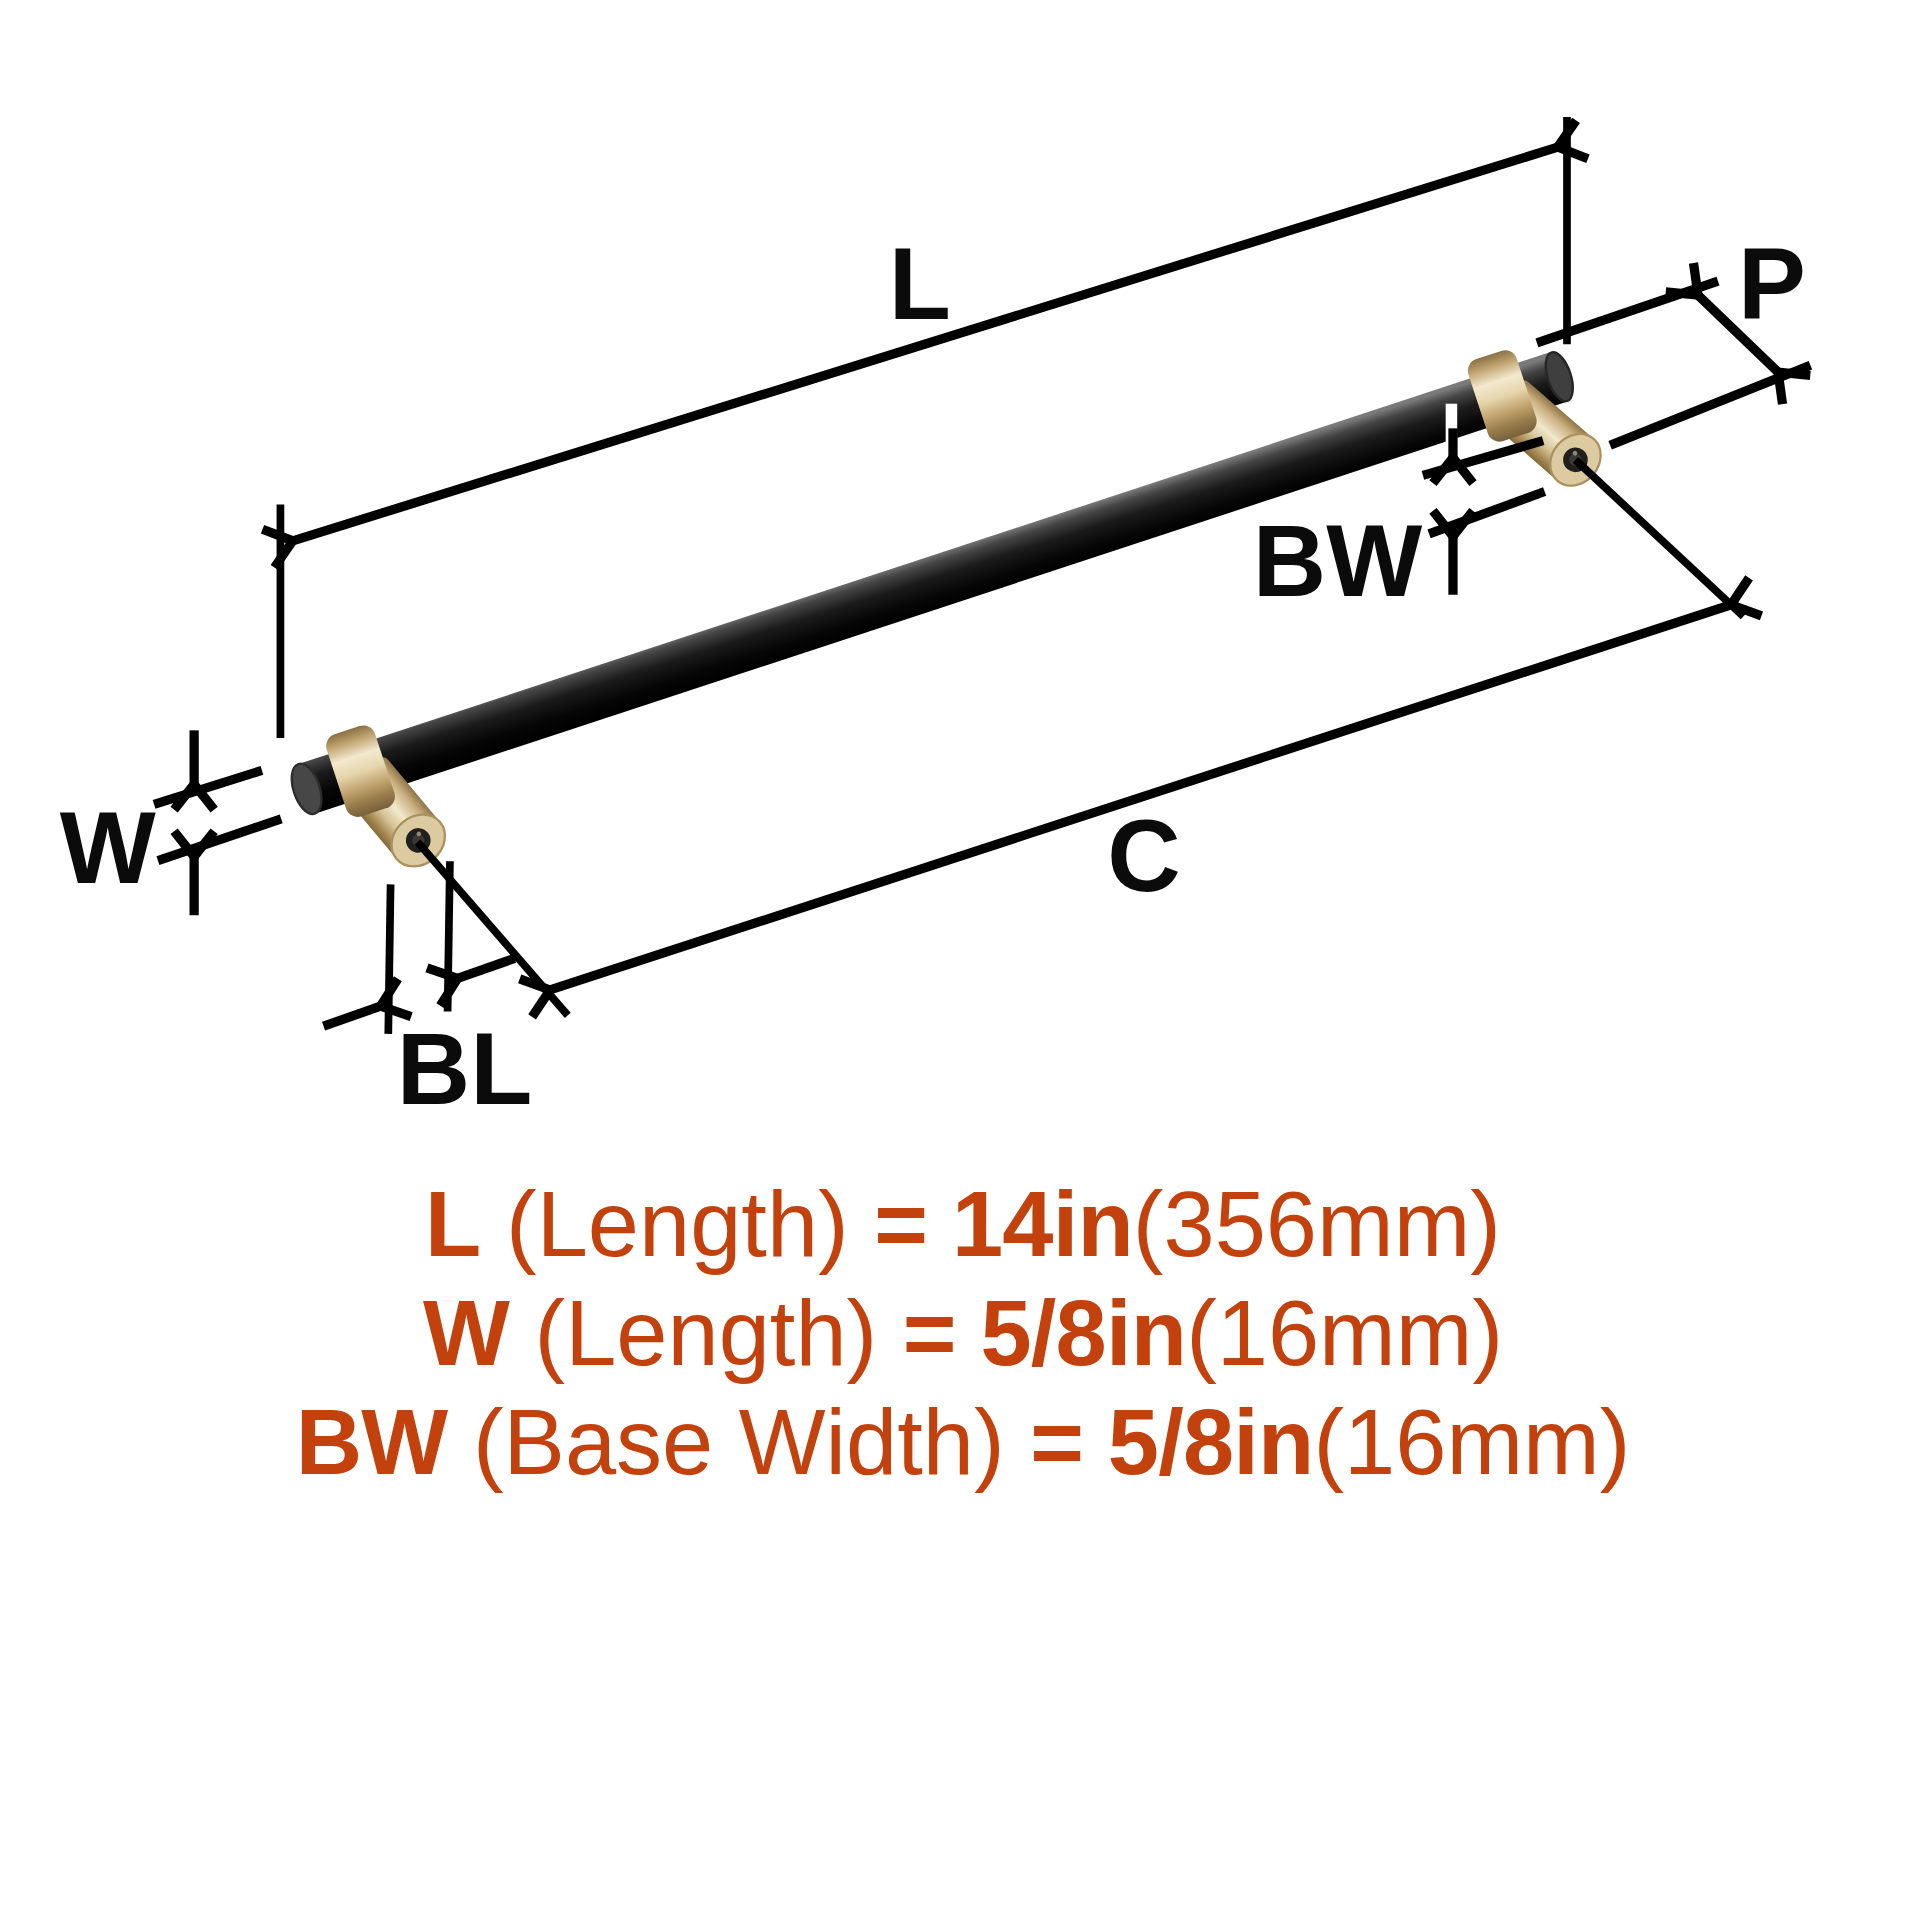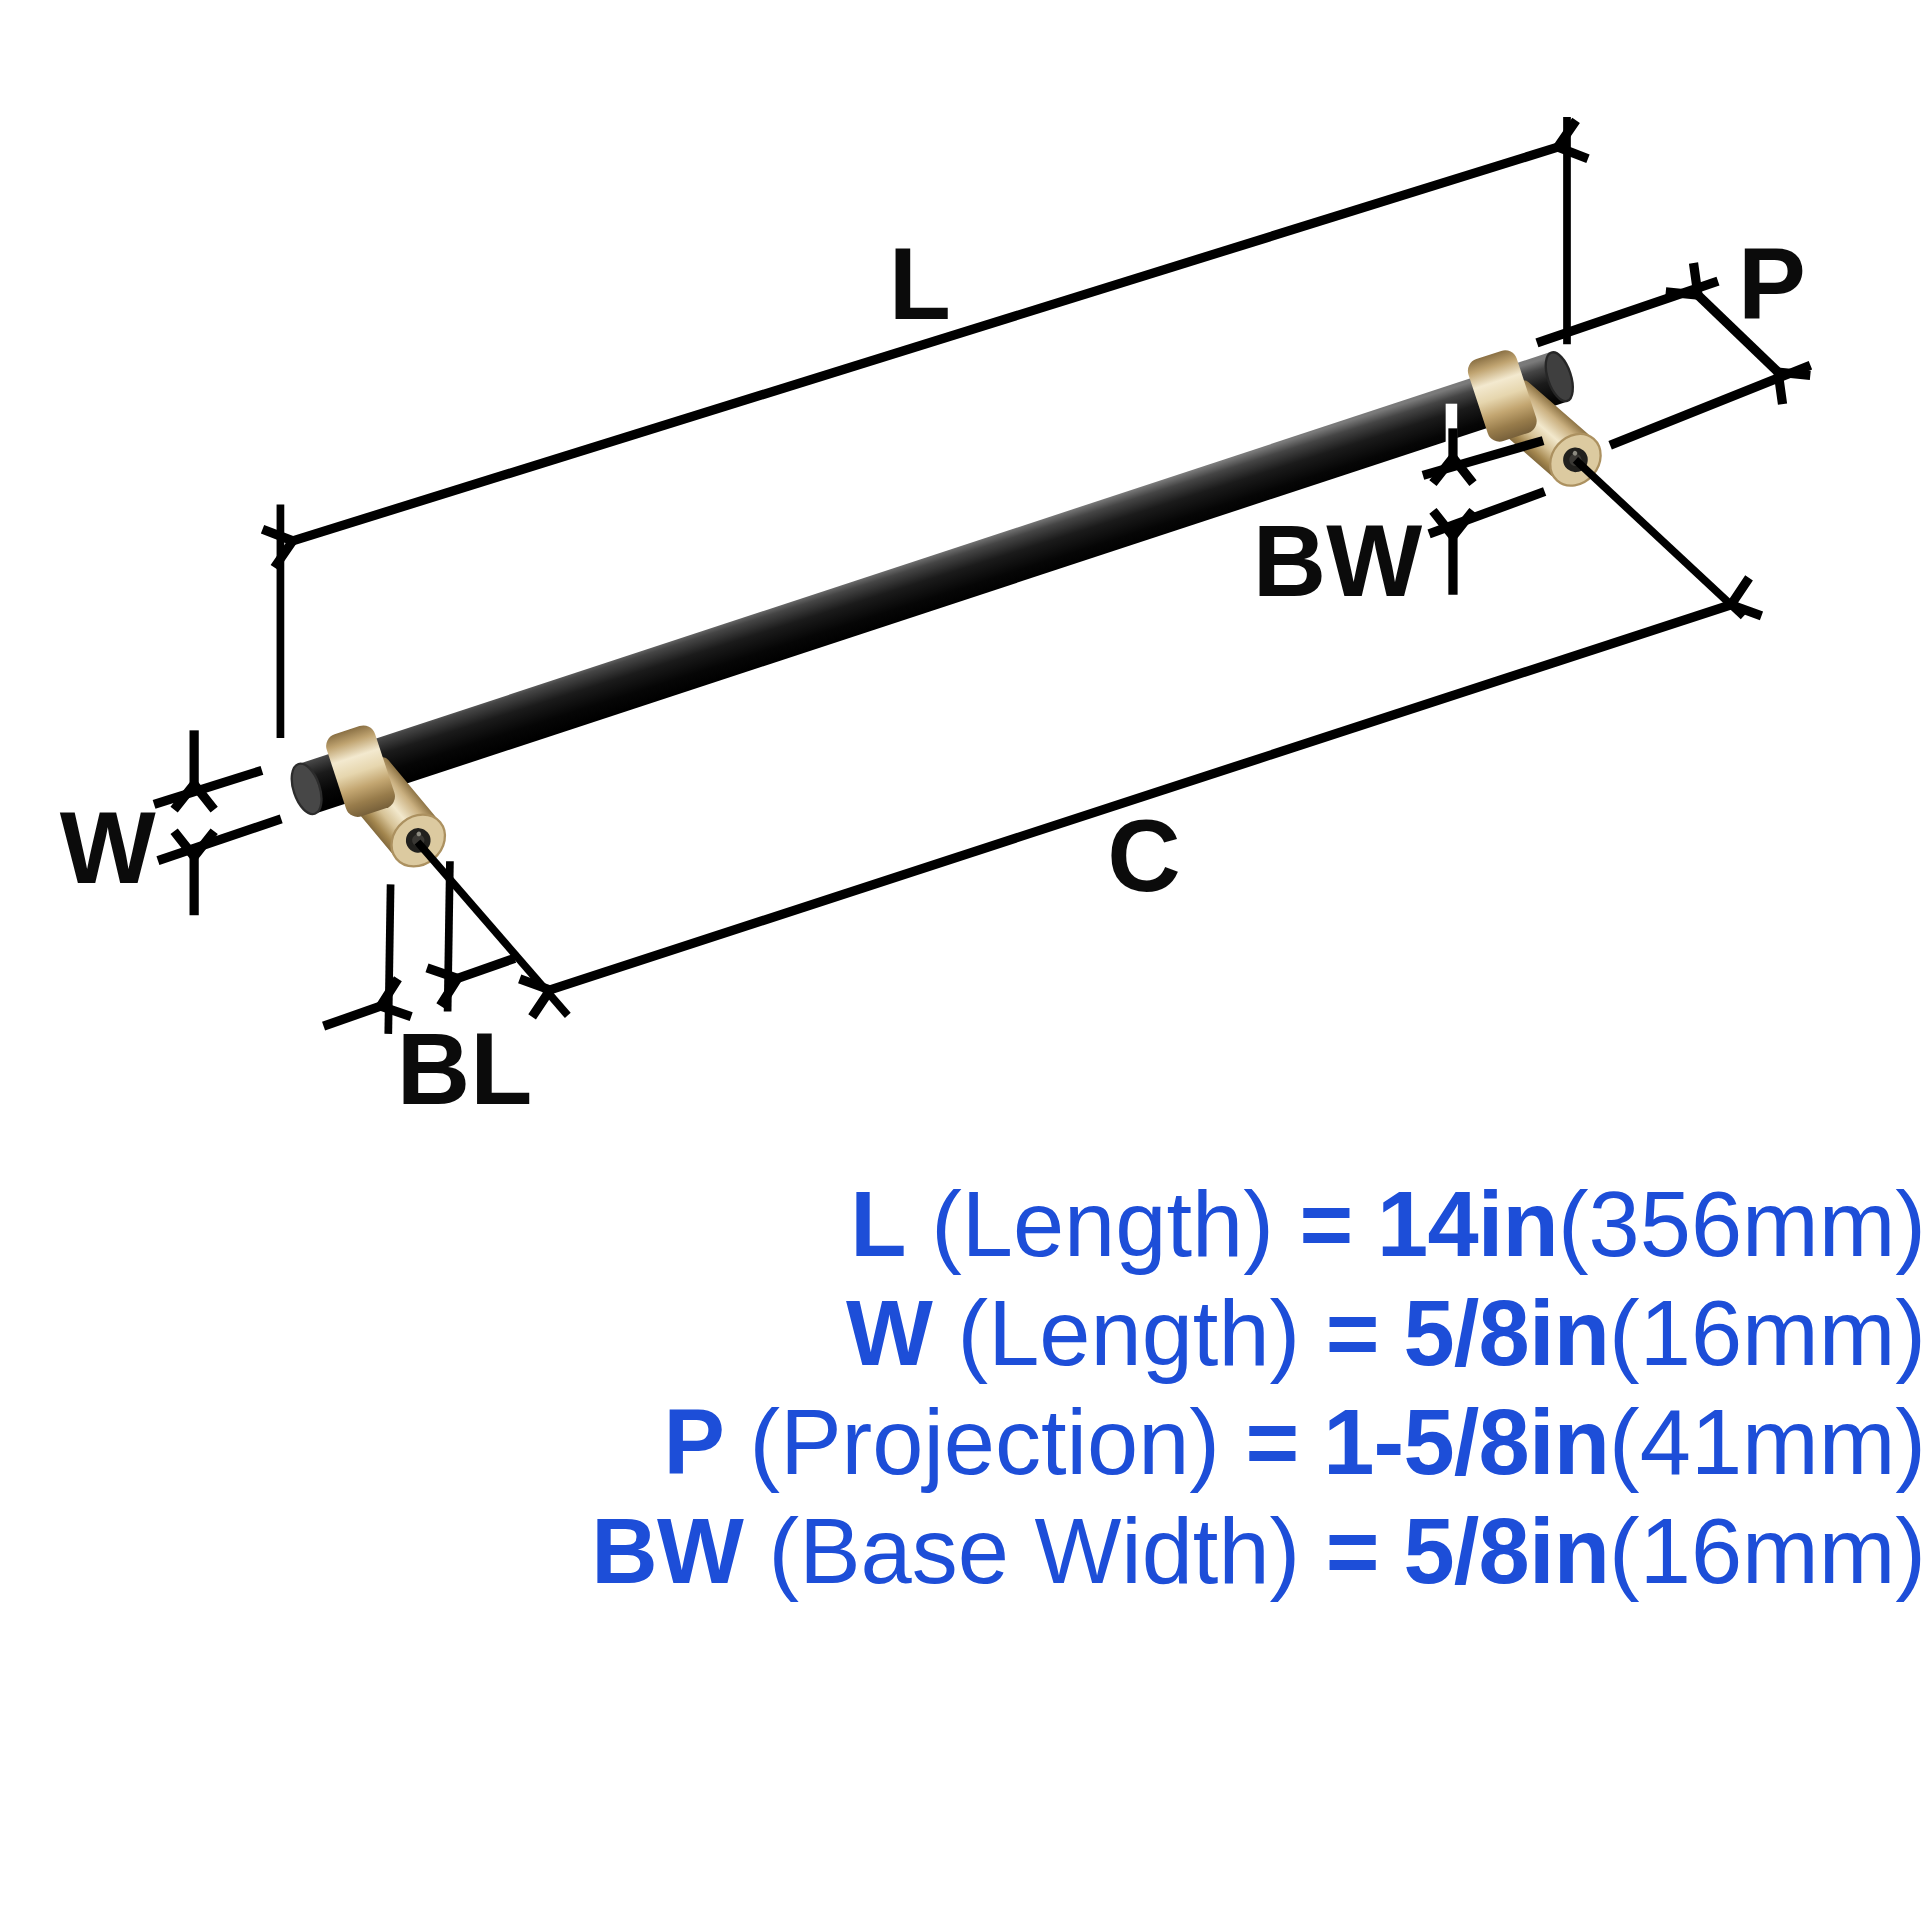--- a/index.html
+++ b/index.html
@@ -1,20 +1,20 @@
 <!DOCTYPE html>
 <html style="font-size:12.3px"><head>
 <meta charset="utf-8">
 <style>
   html,body{margin:0;padding:0;background:#fff;}
   body{width:1926px;height:1926px;font-family:"Liberation Sans",sans-serif;}
   .stage{position:relative;width:1926px;height:1926px;background:#fff;overflow:hidden;}
   .diagram-svg{position:absolute;left:0;top:0;width:1926px;height:1926px;display:block;}
   .dim-label{font-family:"Liberation Sans",sans-serif;font-weight:700;font-size:132px;fill:#0b0b0b;}
-  .spec-block{position:absolute;left:0;top:1170px;width:1926px;text-align:right;color:#1d4ed8;}
+  .spec-block{position:absolute;left:0;top:1170px;width:1926px;text-align:center;color:#c2410c;}
   .spec-line{line-height:109px;font-size:92px;white-space:nowrap;}
   .spec-line .b{font-weight:700;letter-spacing:-0.8px;}
   .spec-line .r{font-weight:400;letter-spacing:0px;}
 </style>
 </head>
 <body>
 
 <div class="stage">
 
   <svg class="diagram-svg" viewBox="0 0 2500 2500">
@@ -141,23 +141,20 @@
 
   <div class="spec-block">
     <div class="spec-line"><span class="b">L</span>
       <span class="r">(Length)</span>
       <span class="b">= 14in</span><span class="r">(356mm)</span></div>
 
     <div class="spec-line"><span class="b">W</span>
       <span class="r">(Length)</span>
       <span class="b">= 5/8in</span><span class="r">(16mm)</span></div>
 
-    <div class="spec-line"><span class="b">P</span>
-      <span class="r">(Projection)</span>
-      <span class="b">= 1-5/8in</span><span class="r">(41mm)</span></div>
 
 
 
     <div class="spec-line"><span class="b">BW</span>
       <span class="r">(Base Width)</span>
       <span class="b">= 5/8in</span><span class="r">(16mm)</span></div>
   </div>
 
 </div>
 

